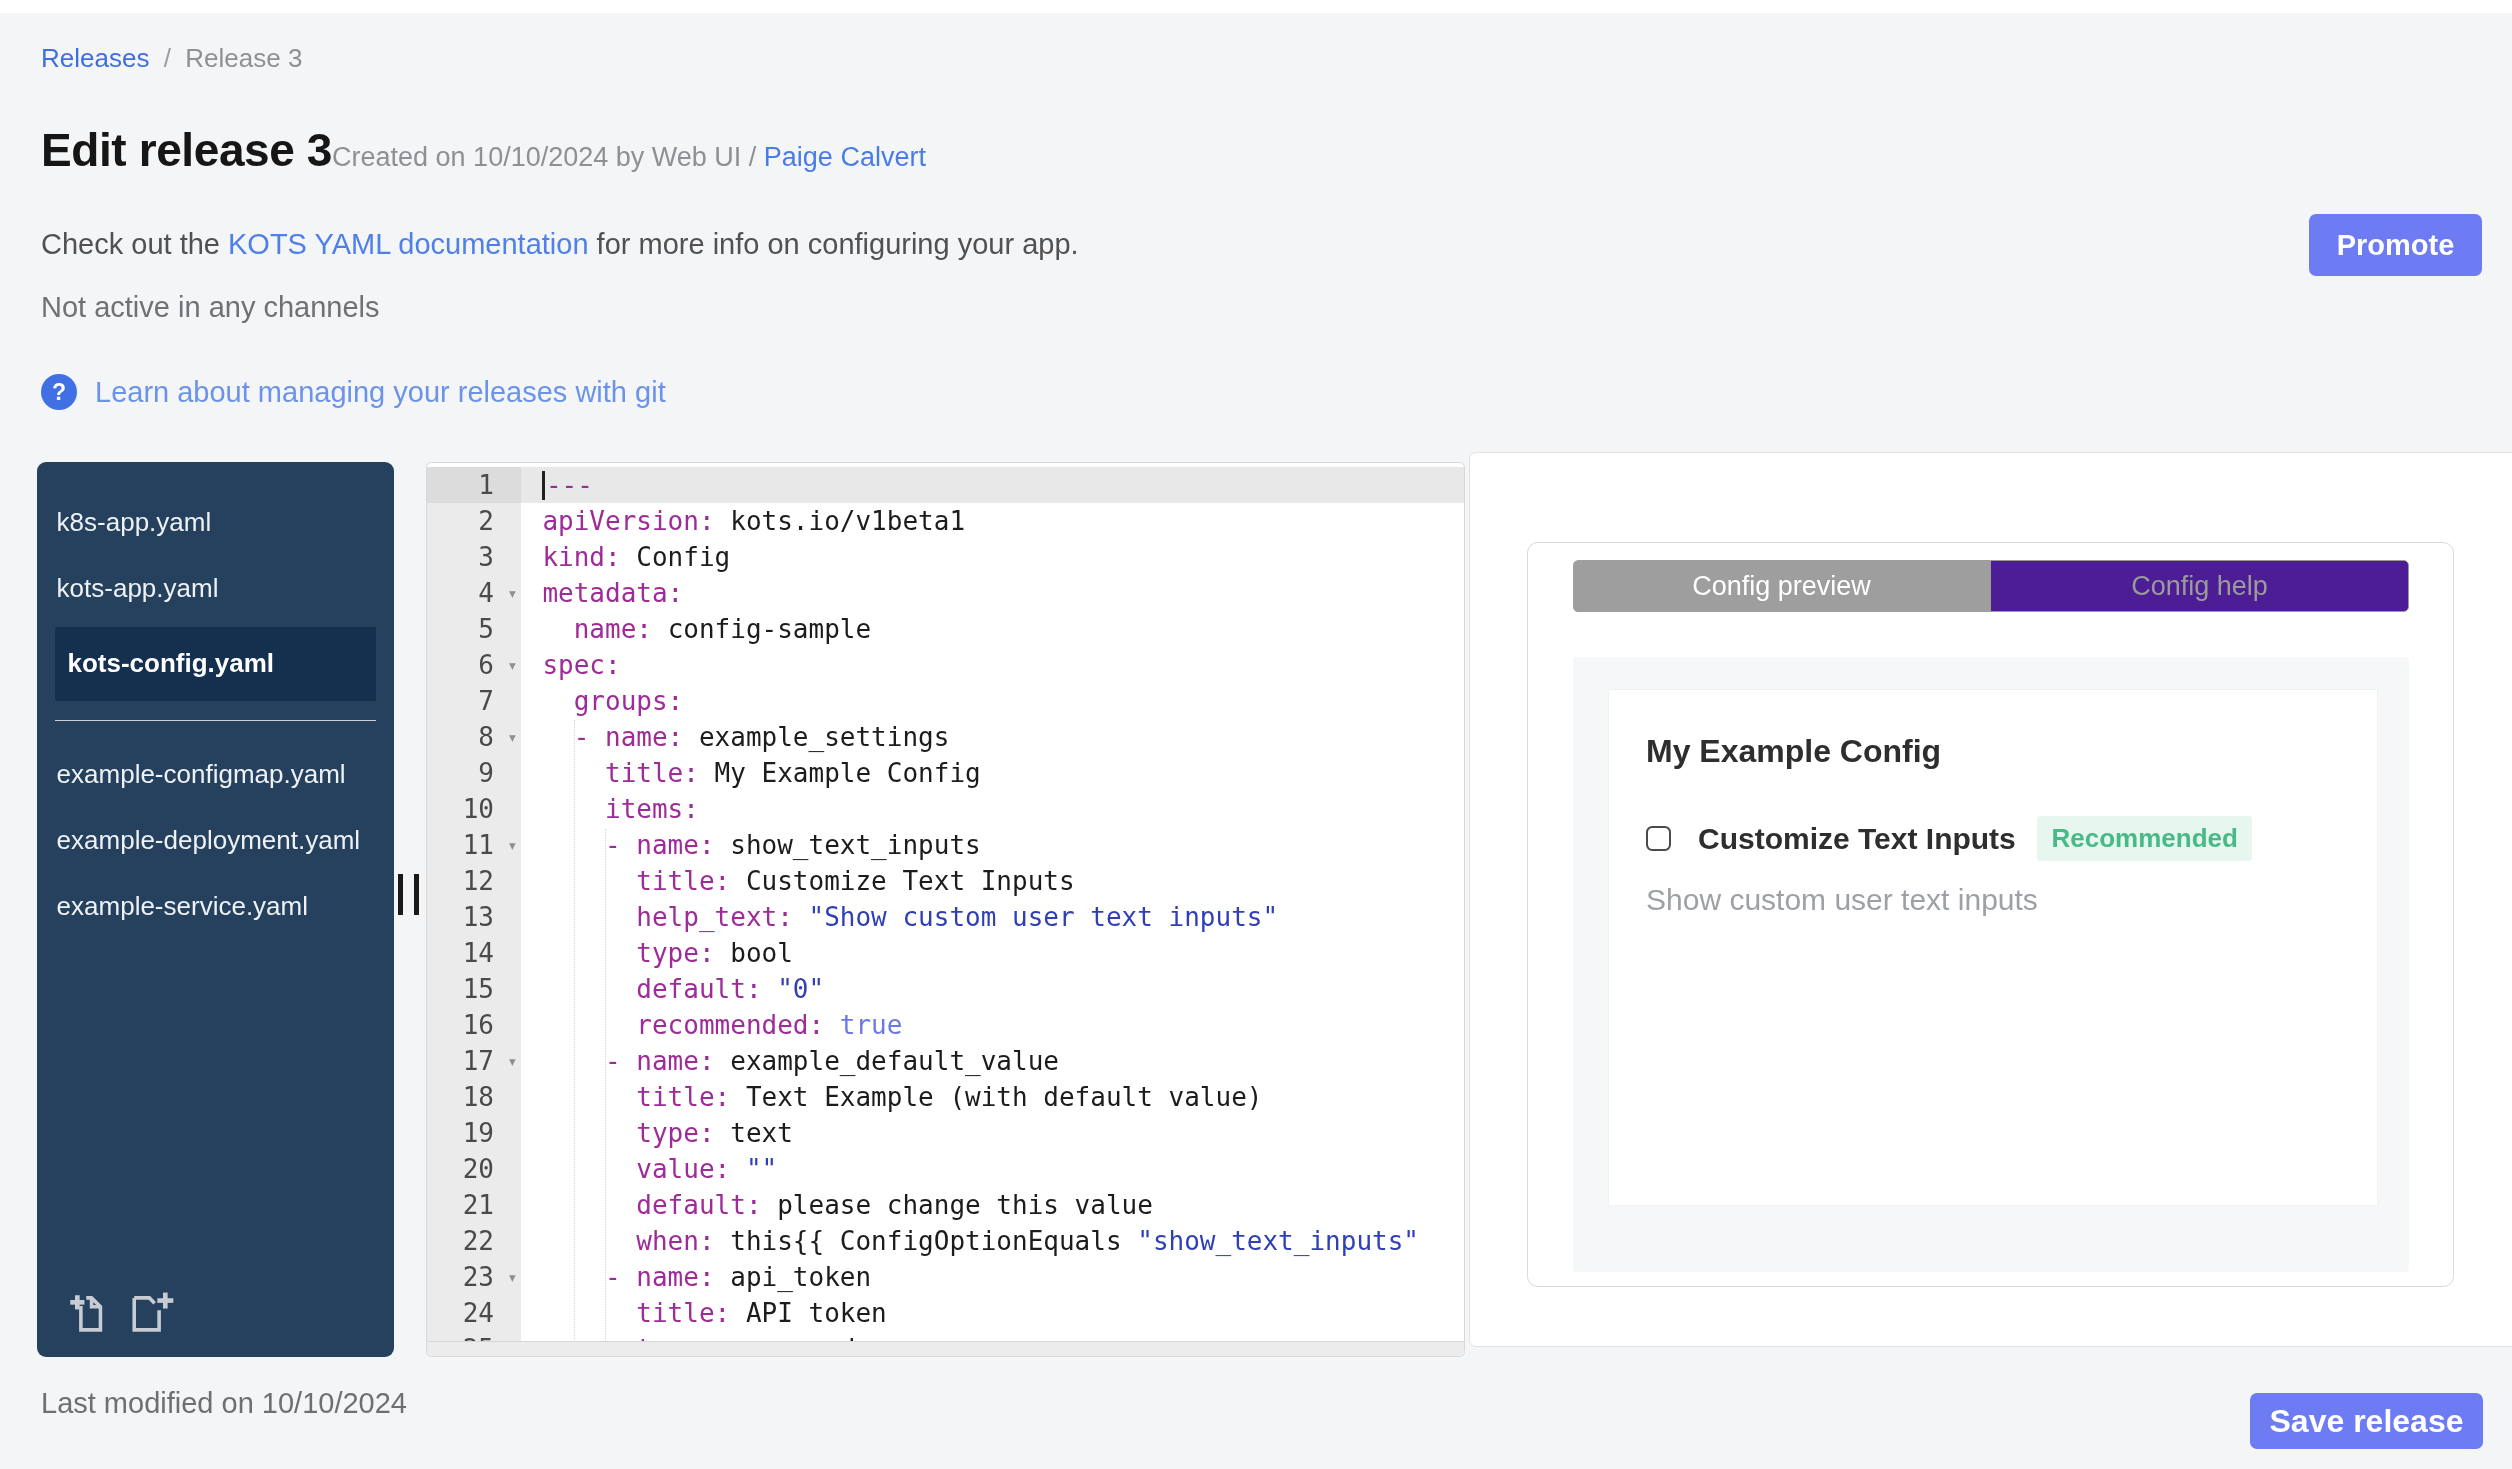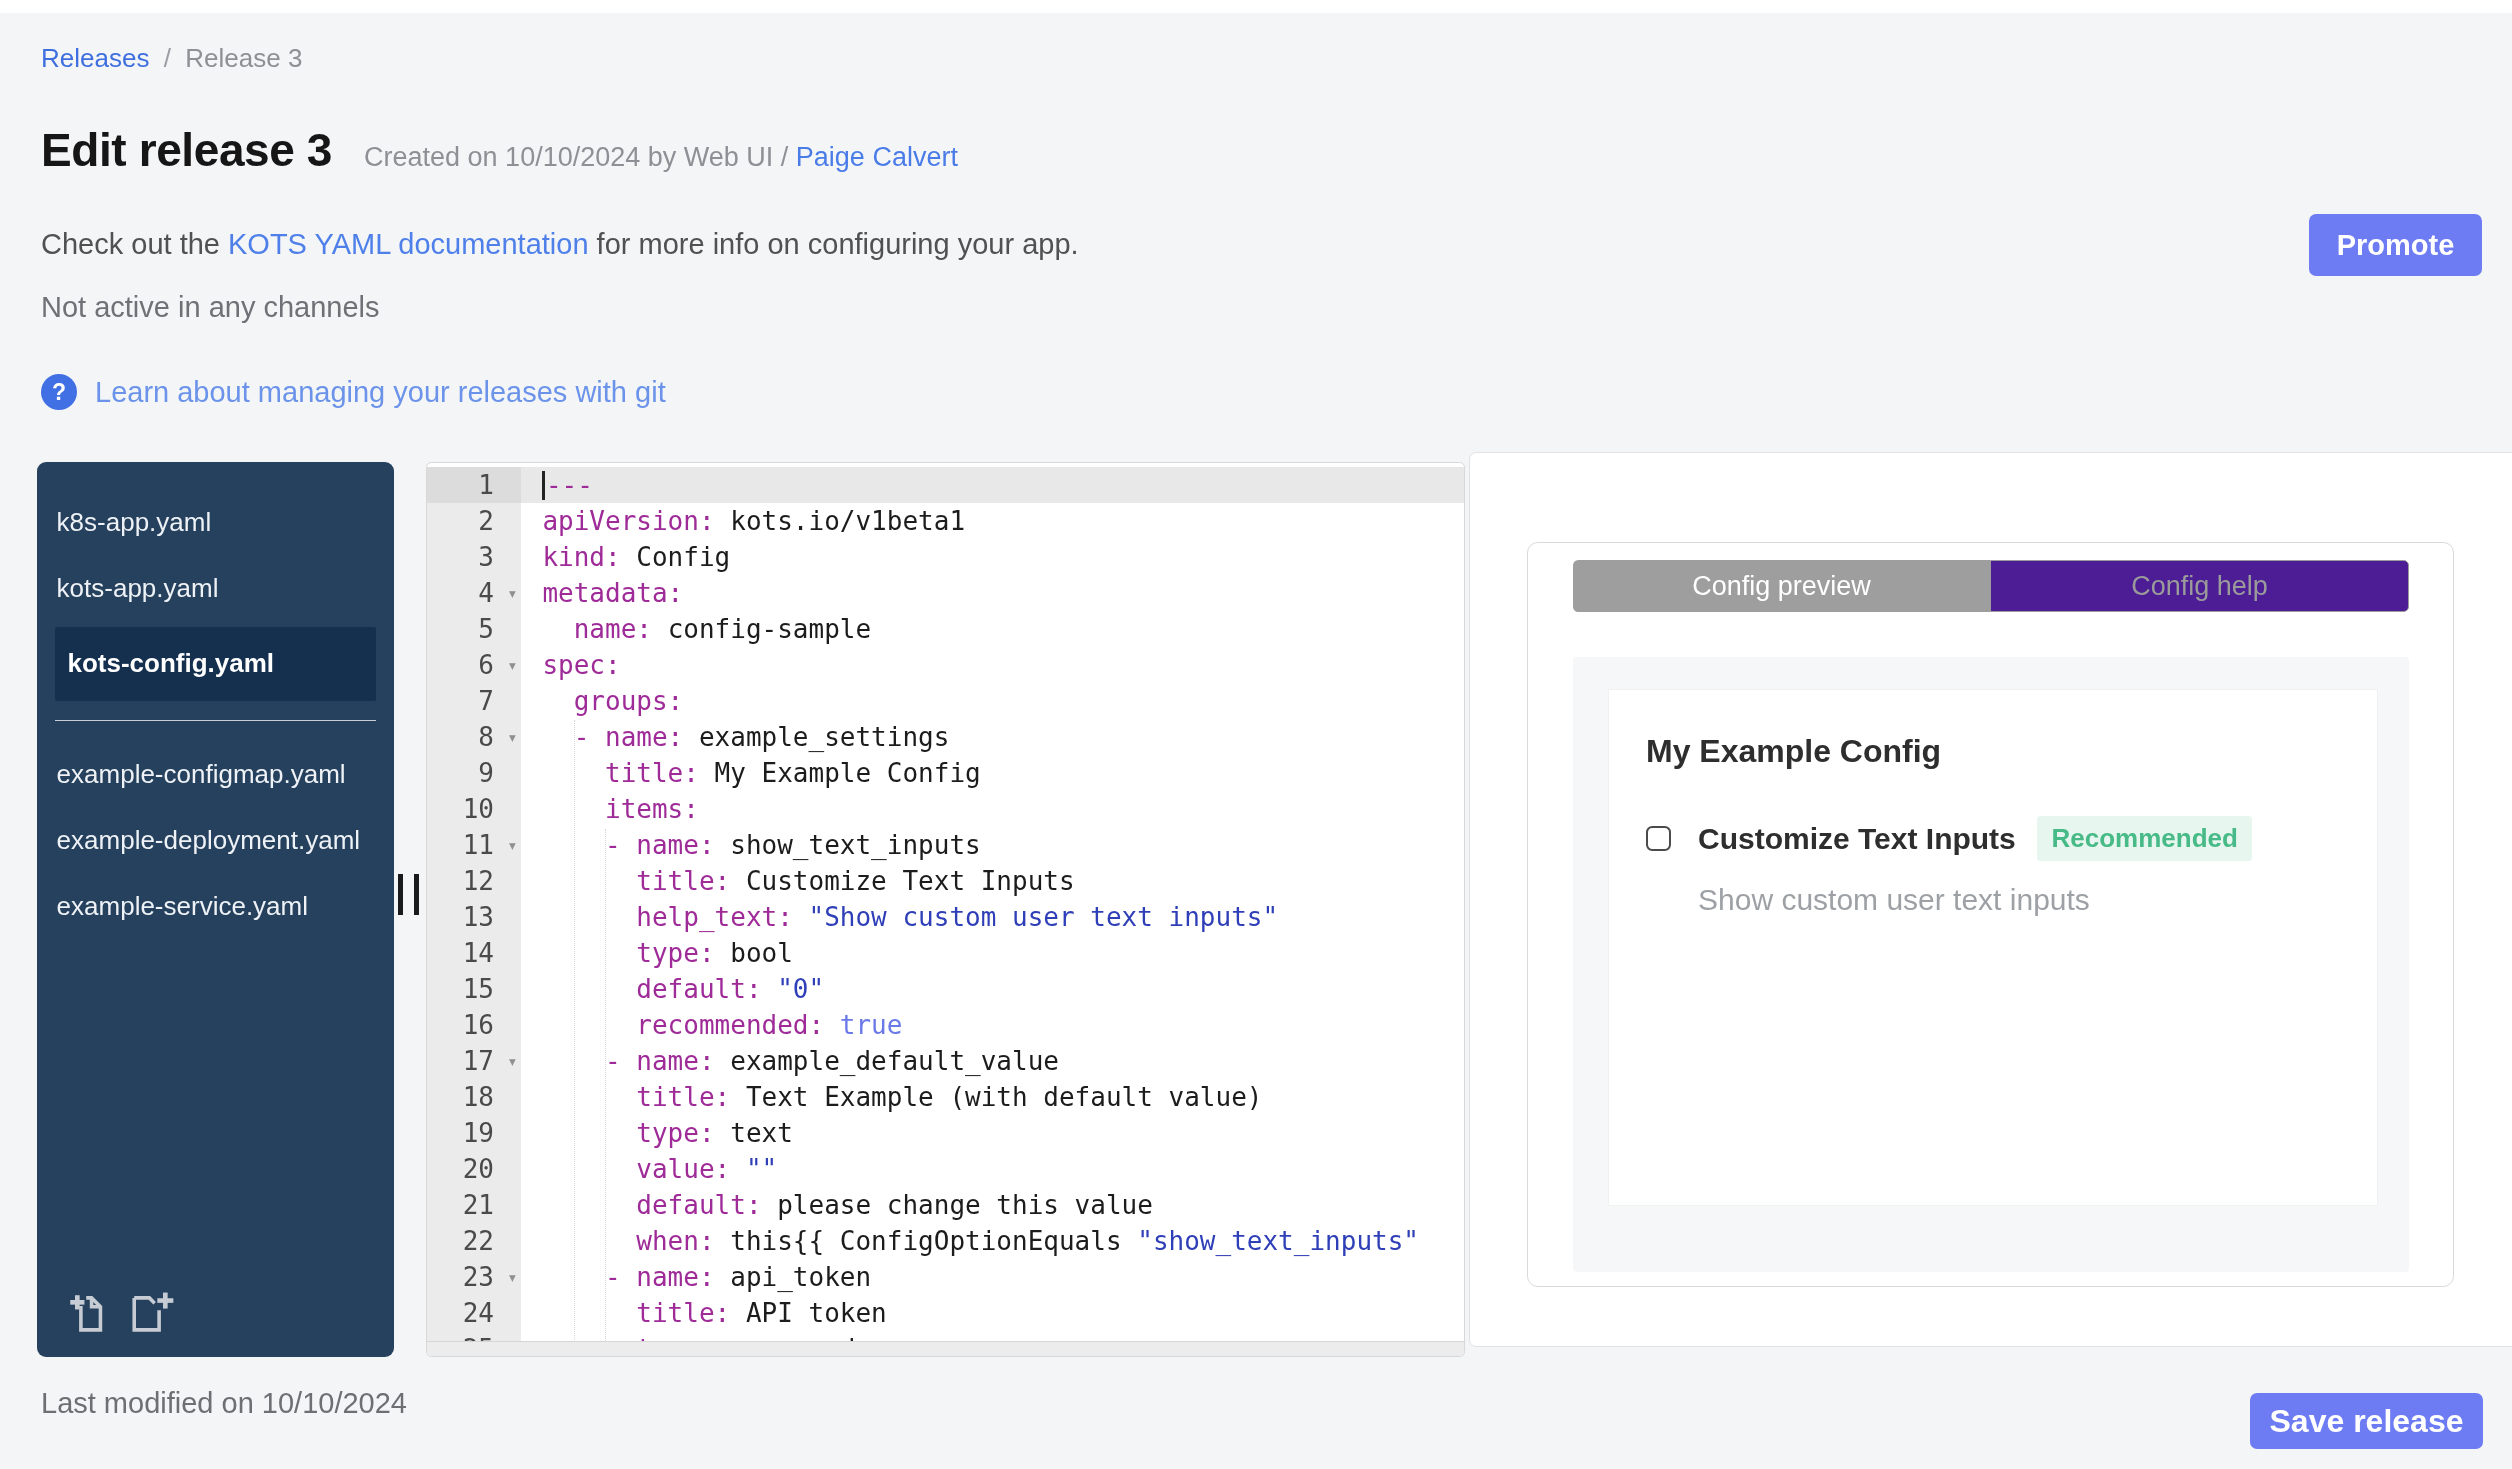--- a/index.html
+++ b/index.html
@@ -7,21 +7,21 @@
   body { background:#f4f5f7; font-family:"Liberation Sans", sans-serif; color:#2b2b2b; overflow:hidden; }
   #app { position:relative; width:2512px; height:1469px;text-decoration:underline; }
   .topstrip { position:absolute; top:0; left:0; width:100%; height:12.5px; background:#ffffff; }
 
   
   .breadcrumb { position:absolute; left:41px; top:43px; font-size:26px; }
   .breadcrumb .bc-link { color:#3f6fdf; cursor:pointer; }
   .breadcrumb .bc-sep { color:#9a9da1; margin:0 7.1px; }
   .breadcrumb .bc-cur { color:#8e9094; }
 
-  .titlerow { position:absolute; left:41px; top:123px; display:flex; align-items:baseline; gap:32px; }
+  .titlerow { position:absolute; left:41px; top:123px; display:flex; align-items:baseline; }
   .page-title { font-size:46px; font-weight:800; letter-spacing:-0.4px; color:#161616; }
   .meta { font-size:27px; color:#8d9094; }
   .meta .meta-link { color:#4a7ce8; cursor:pointer; }
 
   .docline { position:absolute; left:41px; top:228px; font-size:29px; color:#515151; }
   .docline .doc-link { color:#4f80ea; cursor:pointer; }
   .chanline { position:absolute; left:41px; top:291px; font-size:29px; color:#6e7175; }
 
   .gitrow { position:absolute; left:41px; top:374px; display:flex; align-items:center; gap:18px; }
   .help-circle { width:36px; height:36px; border-radius:50%; background:#4170e4; color:#fff;
@@ -86,21 +86,21 @@
   .preview-area { position:absolute; left:45px; top:114px; width:836px; height:615px;
                   background:#f6f7f8; border-radius:3.6px; }
   .config-card { position:absolute; left:36px; top:33px; width:768px; height:515px; background:#ffffff;
                  box-shadow:0 0 0 0.9px #f0f0f0; padding:43px 37px; }
   .group-title { font-size:32px; font-weight:700; color:#2e2e2e; }
   .item-row { margin-top:46px; display:flex; align-items:center; }
   .checkbox { width:25px; height:25px; border:2.7px solid #4b4b4b; border-radius:6.2px; background:#fff; cursor:pointer; }
   .item-label { margin-left:27px; font-size:30px; font-weight:700; color:#2e2e2e; }
   .badge { margin-left:21.4px; background:#e7f7ef; color:#47ba87; font-weight:700; font-size:26px;
            padding:7.1px 14.3px; border-radius:3.6px; }
-  .item-help { margin-top:21.4px; margin-left:52px; font-size:30px; color:#9da1a5; }
+  .item-help { margin-top:21.4px; font-size:30px; color:#9da1a5; }
 
   
   .lastmod { position:absolute; left:41px; top:1387px; font-size:29px; color:#6d7073; }
 </style>
 </head>
 <body>
 
 <div id="app">
   <div class="topstrip"></div>
 

